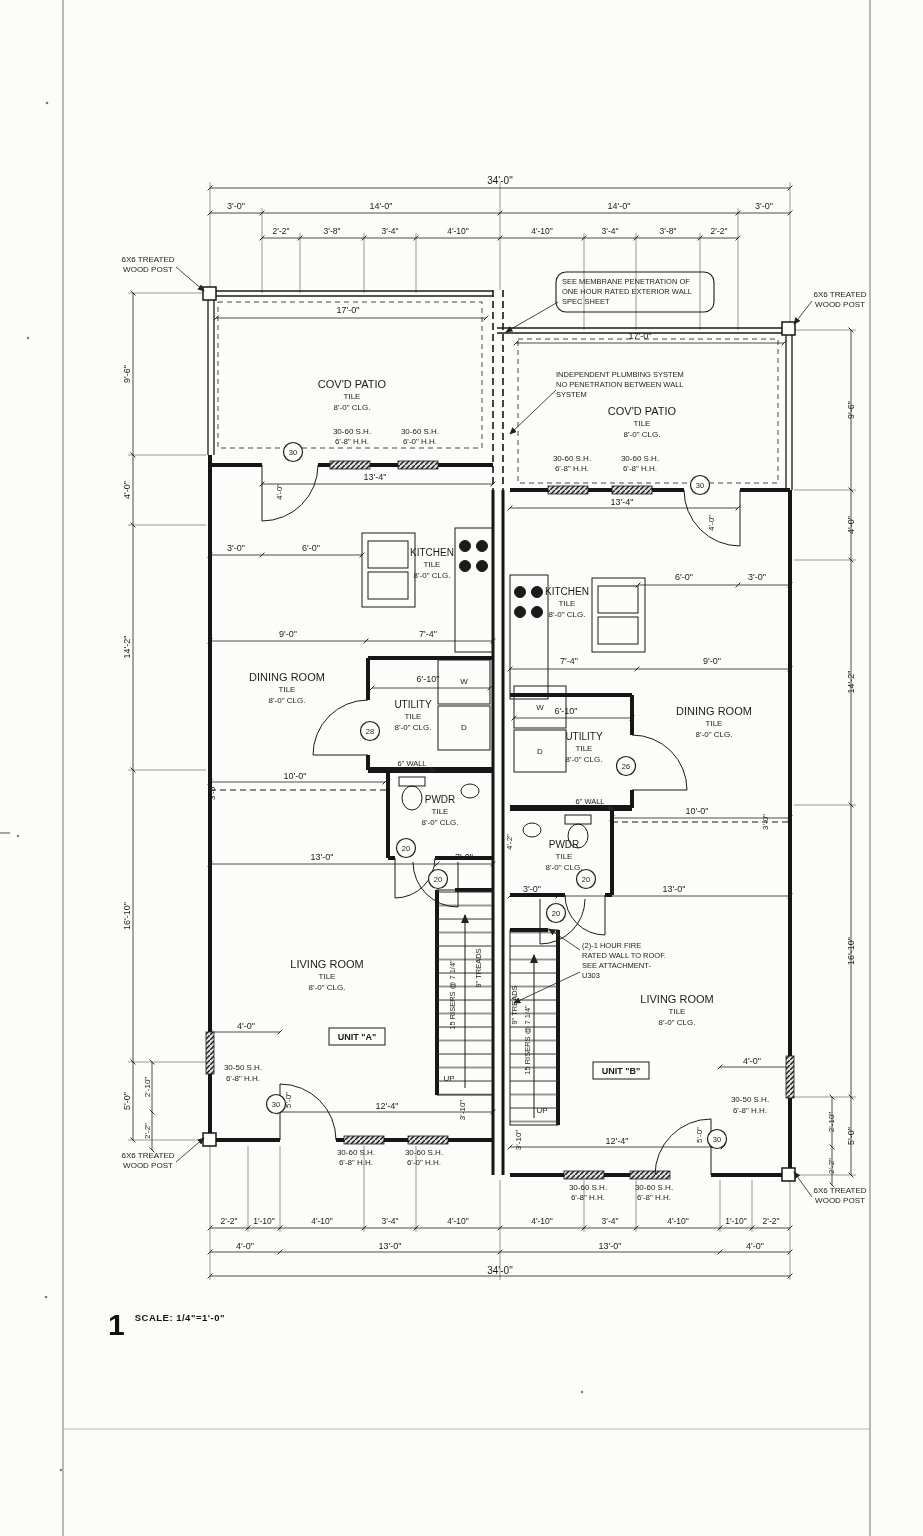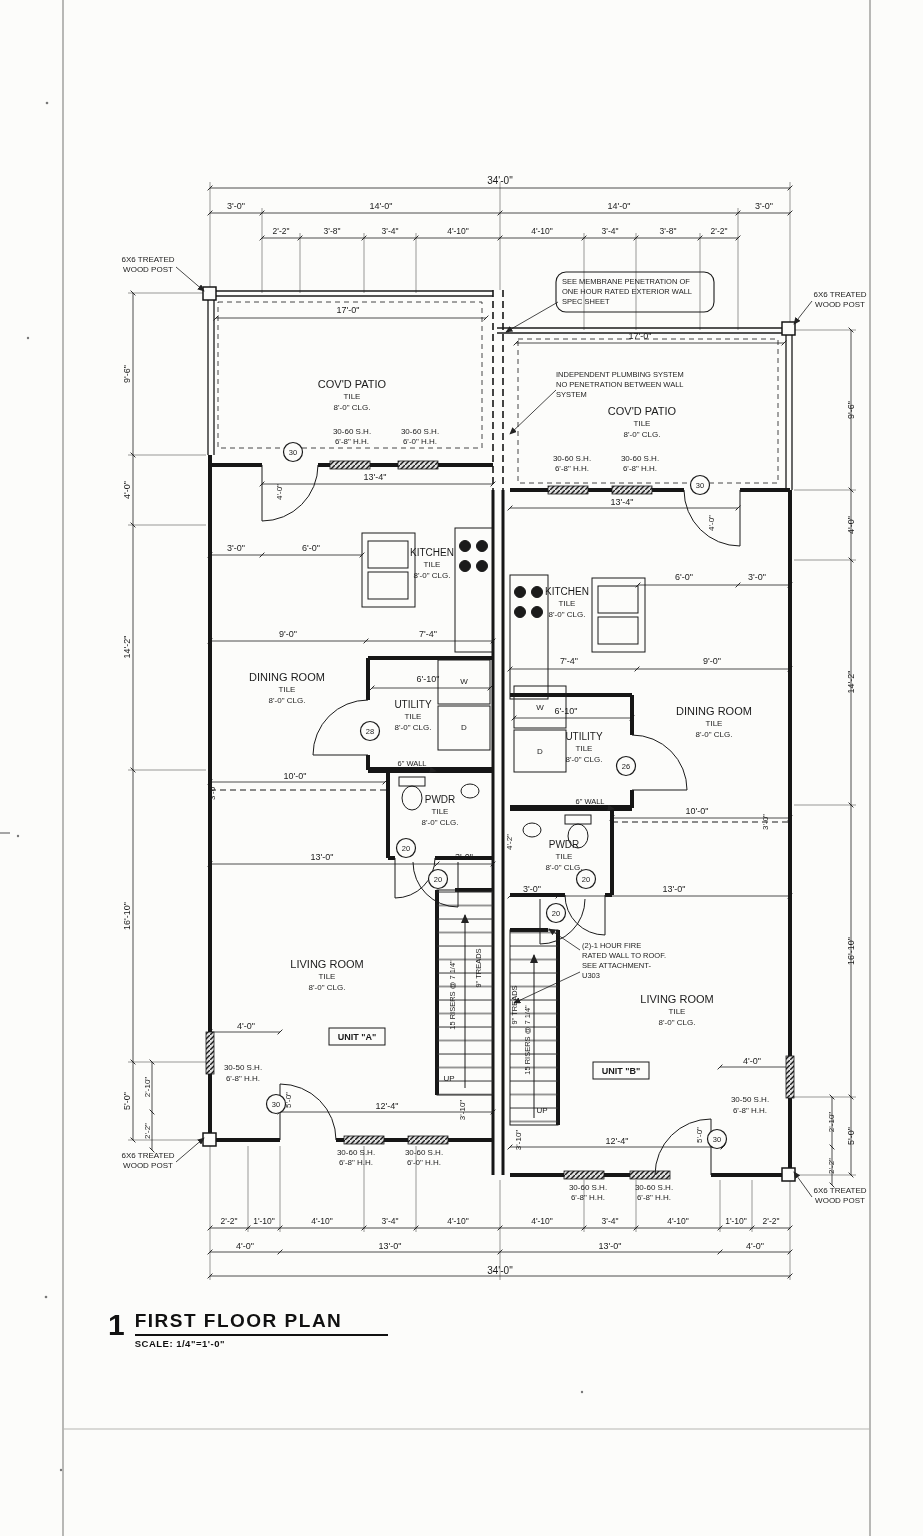--- a/index.html
+++ b/index.html
@@ -412,18 +412,17 @@
         <text x="390" y="1249" font-size="9" text-anchor="middle">13'-0"</text>
         <text x="610" y="1249" font-size="9" text-anchor="middle">13'-0"</text>
         <text x="755" y="1249" font-size="9" text-anchor="middle">4'-0"</text>
         <text x="500" y="1274" font-size="10" text-anchor="middle">34'-0"</text>
       </g>
 </svg>
 
 <div class="titleblock">
   <div class="tb-num">1</div>
   <div class="tb-main">
-    <div class="tb-title">FIRST FLOOR PLAN</div>
     <div class="tb-scale">SCALE: 1/4"=1'-0"</div>
   </div>
 </div>
 
 </div>
 
 </body></html>

